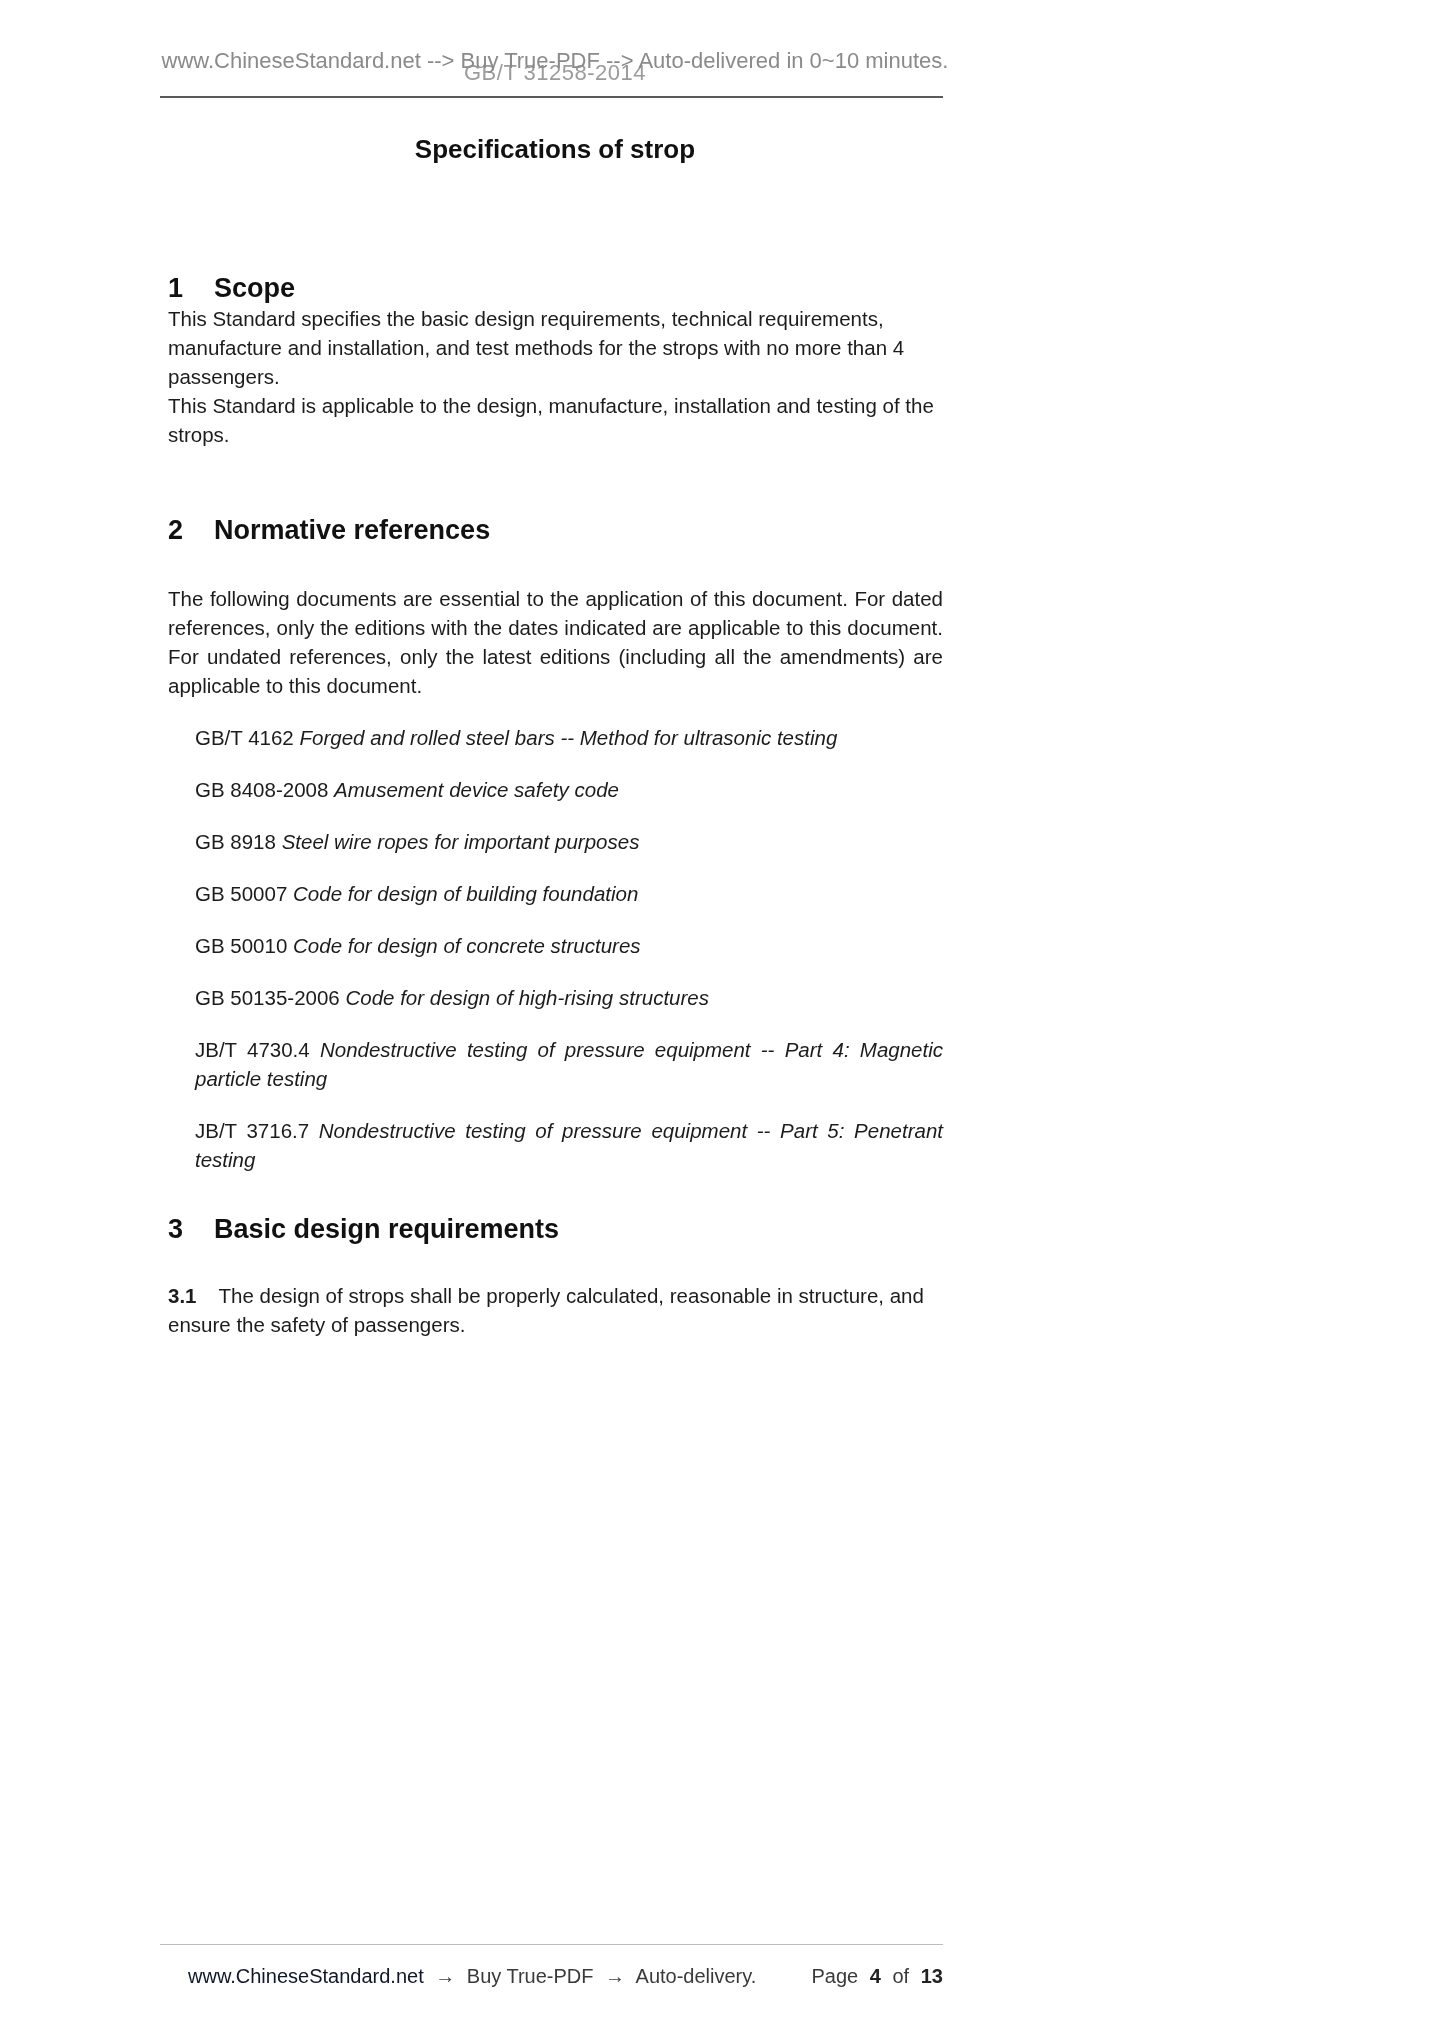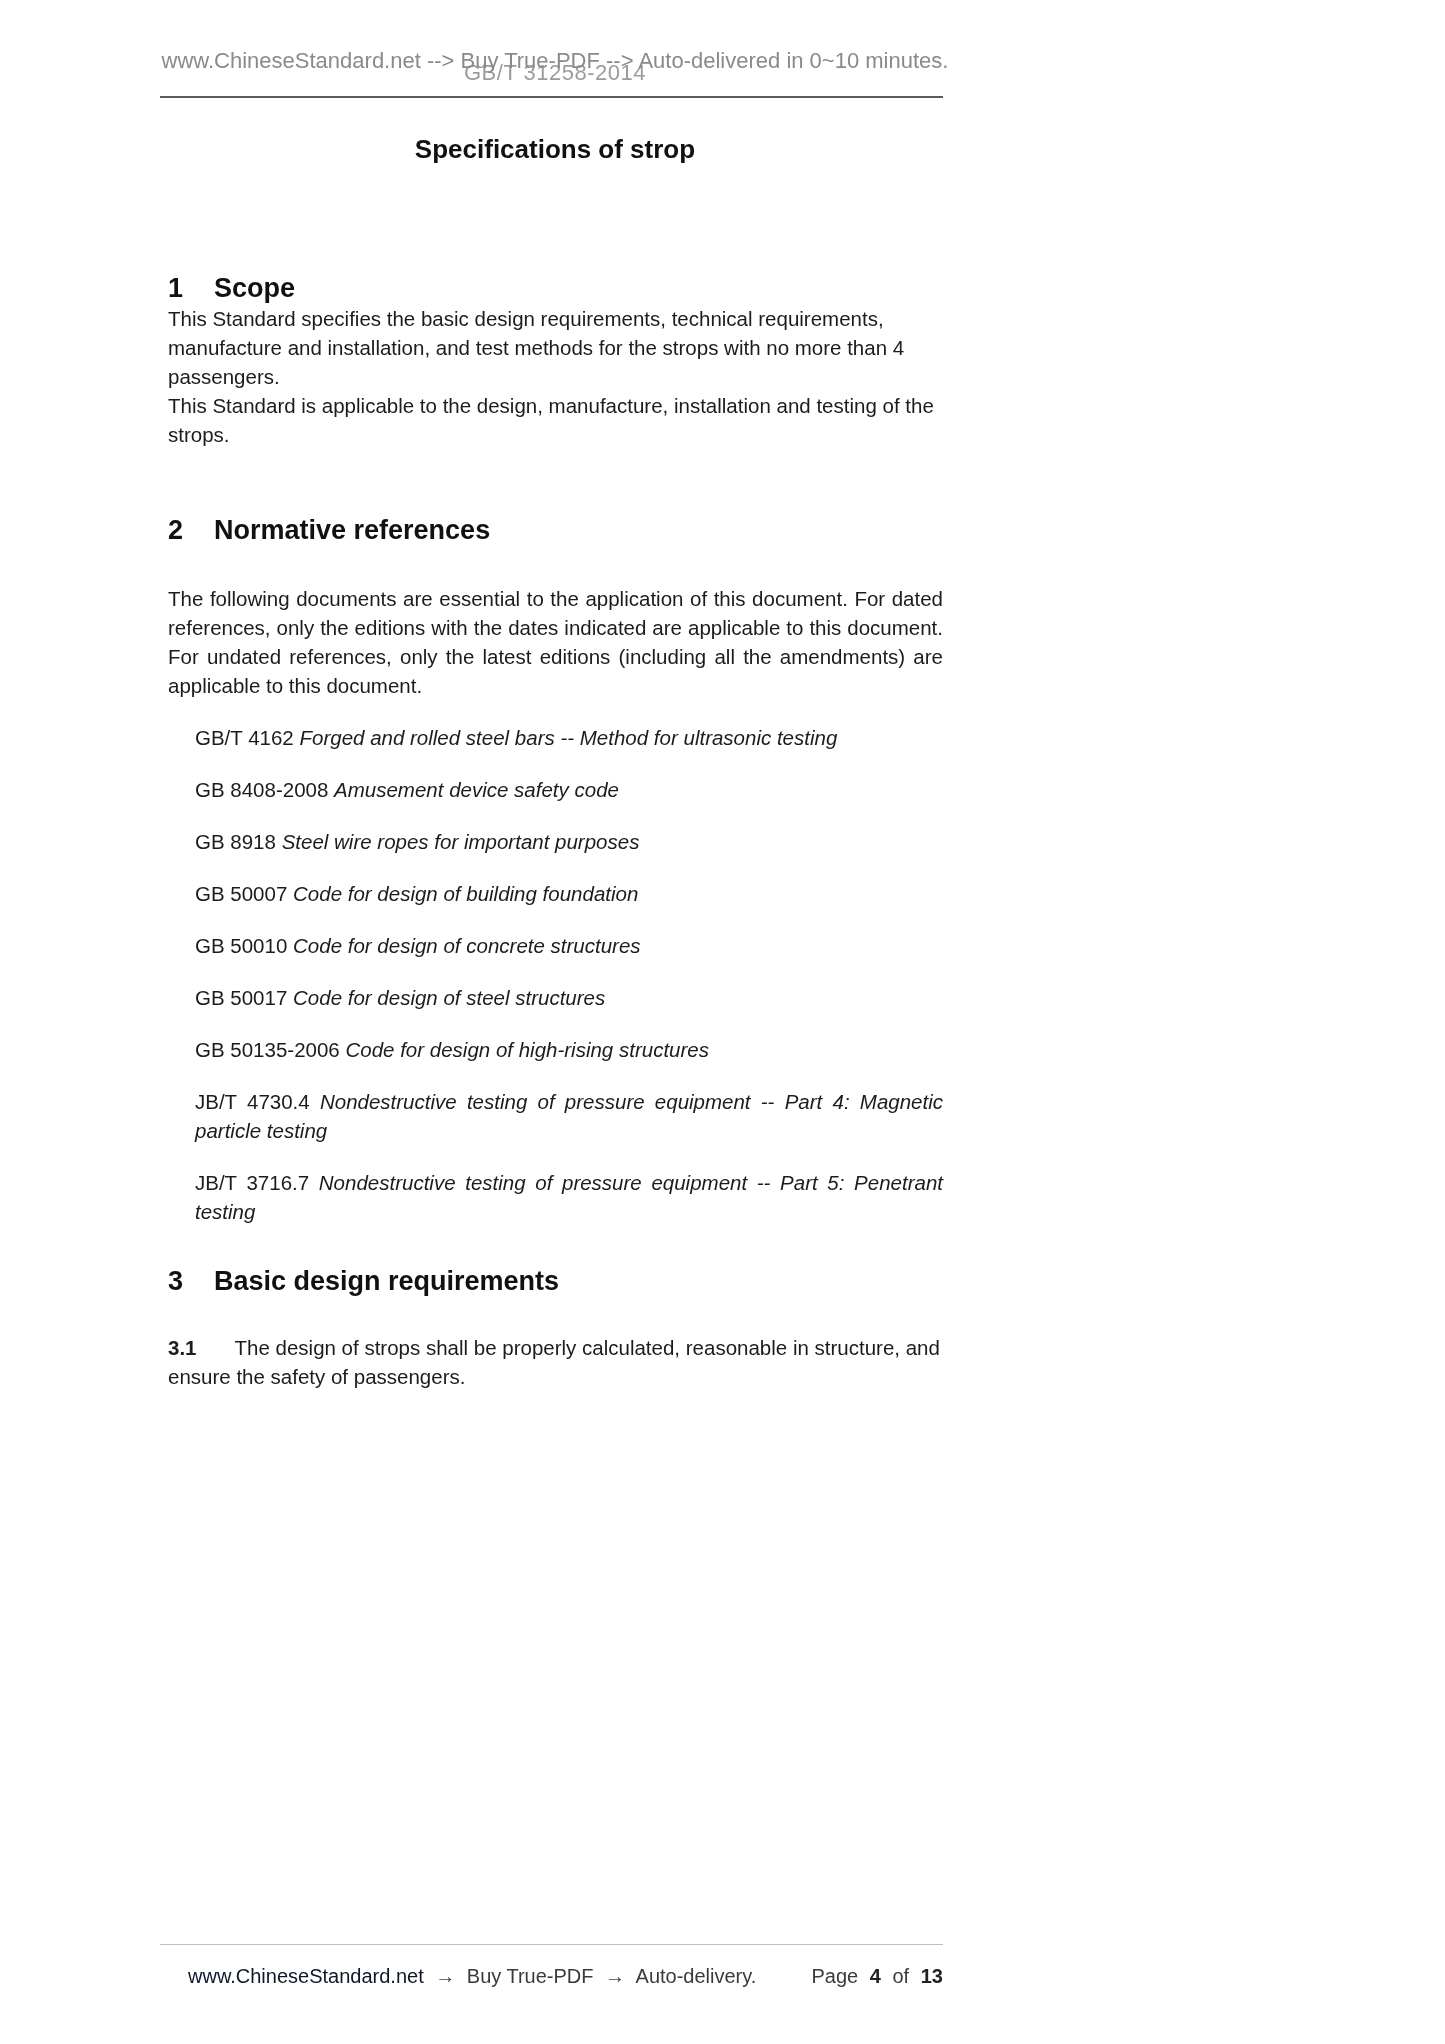--- a/index.html
+++ b/index.html
@@ -100,21 +100,21 @@
     color: #1c1c1c;
   }
   p.ref.justified { text-align: justify; }
   .ref-title { font-style: italic; }
   
   .section-basic p.clause {
     margin-top: 36px;
   }
   .clause-num {
     font-weight: bold;
-    margin-right: 38px;
+    margin-right: 22px;
   }
   
   .footer {
     position: absolute;
     top: 1944px;
     left: 0;
     width: 1110px;
   }
   .footer-rule {
     margin: 0 167px 0 160px;
@@ -175,23 +175,20 @@
           <span class="ref-code">GB 8408-2008</span> <span class="ref-title">Amusement device safety code</span>
         </p>
         <p class="ref">
           <span class="ref-code">GB 8918</span> <span class="ref-title">Steel wire ropes for important purposes</span>
         </p>
         <p class="ref">
           <span class="ref-code">GB 50007</span> <span class="ref-title">Code for design of building foundation</span>
         </p>
         <p class="ref">
           <span class="ref-code">GB 50010</span> <span class="ref-title">Code for design of concrete structures</span>
-        </p>
-        <p class="ref">
-          <span class="ref-code">GB 50017</span> <span class="ref-title">Code for design of steel structures</span>
         </p>
         <p class="ref">
           <span class="ref-code">GB 50135-2006</span> <span class="ref-title">Code for design of high-rising structures</span>
         </p>
         <p class="ref justified">
           <span class="ref-code">JB/T 4730.4</span> <span class="ref-title">Nondestructive testing of pressure equipment -- Part 4: Magnetic particle testing</span>
         </p>
         <p class="ref justified">
           <span class="ref-code">JB/T 3716.7</span> <span class="ref-title">Nondestructive testing of pressure equipment -- Part 5: Penetrant testing</span>
         </p>

